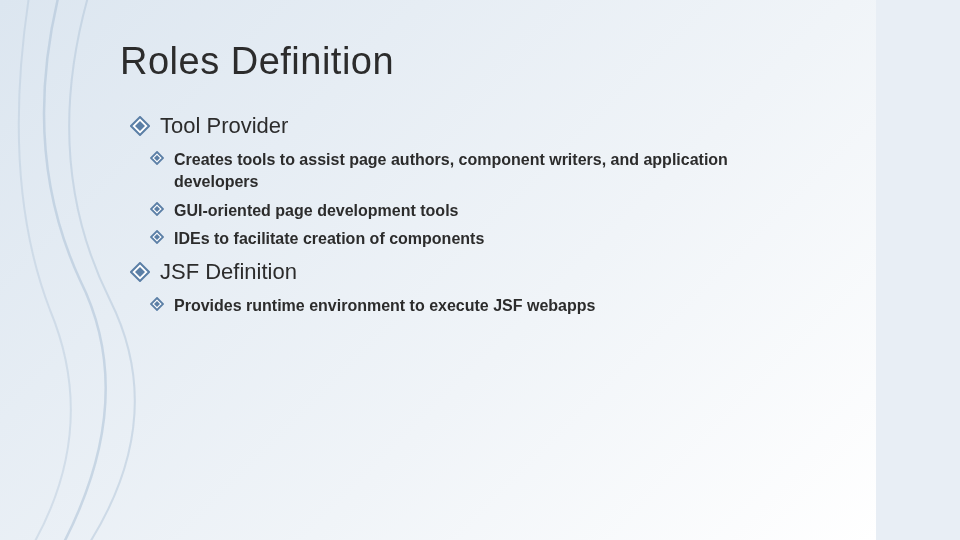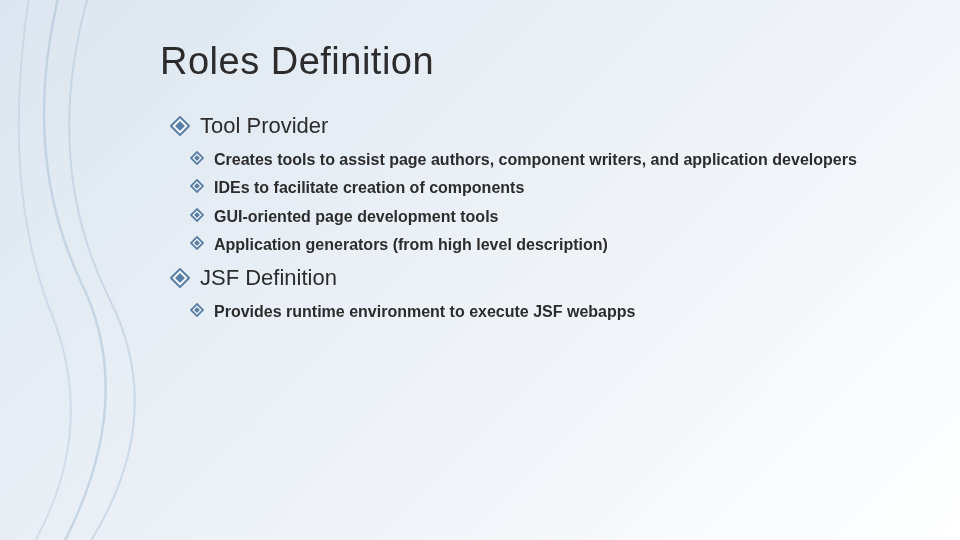--- a/index.html
+++ b/index.html
@@ -10,26 +10,25 @@
 
     body {
       width: 960px;
       height: 540px;
       overflow: hidden;
       font-family: 'Segoe UI', Arial, sans-serif;
       background: #e8eef5;
     }
 
     .slide {
-      width: 960px;
+      width: 876px;
       height: 540px;
       background: linear-gradient(135deg, #dce6f0 0%, #f0f4f8 60%, #ffffff 100%);
       position: relative;
       overflow: hidden;
-      padding-left: 40px;
     }
 
     
     .deco-lines {
       position: absolute;
       left: 0;
       top: 0;
       width: 200px;
       height: 540px;
       pointer-events: none;
@@ -146,42 +145,33 @@
           <span class="text">Creates tools to assist page authors, component writers, and application developers</span>
         </div>
 
         <div class="bullet-level2">
           <span class="bullet-icon">
             <svg class="diamond-inner" viewBox="0 0 14 14" xmlns="http://www.w3.org/2000/svg">
               <polygon points="7,1 13,7 7,13 1,7" fill="white" stroke="#5b7fa6" stroke-width="1.8"></polygon>
               <polygon points="7,4 10,7 7,10 4,7" fill="#5b7fa6"></polygon>
             </svg>
           </span>
-          <span class="text">IDEs to facilitate creation of components</span>
-        </div>
-
-        <div class="bullet-level2">
-          <span class="bullet-icon">
-            <svg class="diamond-inner" viewBox="0 0 14 14" xmlns="http://www.w3.org/2000/svg">
-              <polygon points="7,1 13,7 7,13 1,7" fill="white" stroke="#5b7fa6" stroke-width="1.8"></polygon>
-              <polygon points="7,4 10,7 7,10 4,7" fill="#5b7fa6"></polygon>
-            </svg>
-          </span>
           <span class="text">GUI-oriented page development tools</span>
         </div>
 
         <div class="bullet-level2">
           <span class="bullet-icon">
             <svg class="diamond-inner" viewBox="0 0 14 14" xmlns="http://www.w3.org/2000/svg">
               <polygon points="7,1 13,7 7,13 1,7" fill="white" stroke="#5b7fa6" stroke-width="1.8"></polygon>
               <polygon points="7,4 10,7 7,10 4,7" fill="#5b7fa6"></polygon>
             </svg>
           </span>
-          <span class="text">Application generators (from high level description)</span>
+          <span class="text">IDEs to facilitate creation of components</span>
         </div>
+
 
       </div>
     </div>
 
     <div>
       <div class="bullet-level1">
         <span class="bullet-icon">
           <svg class="diamond-outer" viewBox="0 0 20 20" xmlns="http://www.w3.org/2000/svg">
             <polygon points="10,1 19,10 10,19 1,10" fill="white" stroke="#5b7fa6" stroke-width="2"></polygon>
             <polygon points="10,5 15,10 10,15 5,10" fill="#5b7fa6"></polygon>

